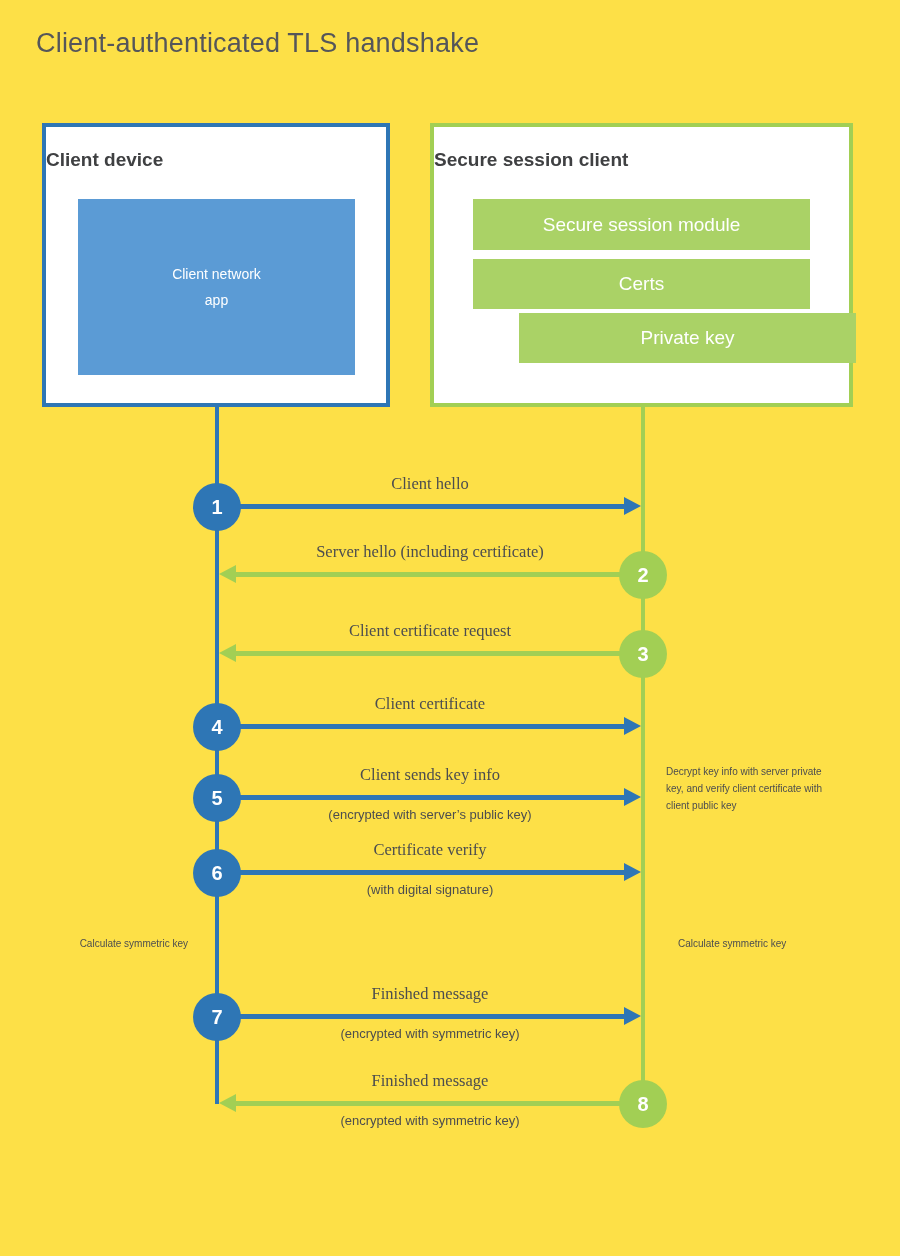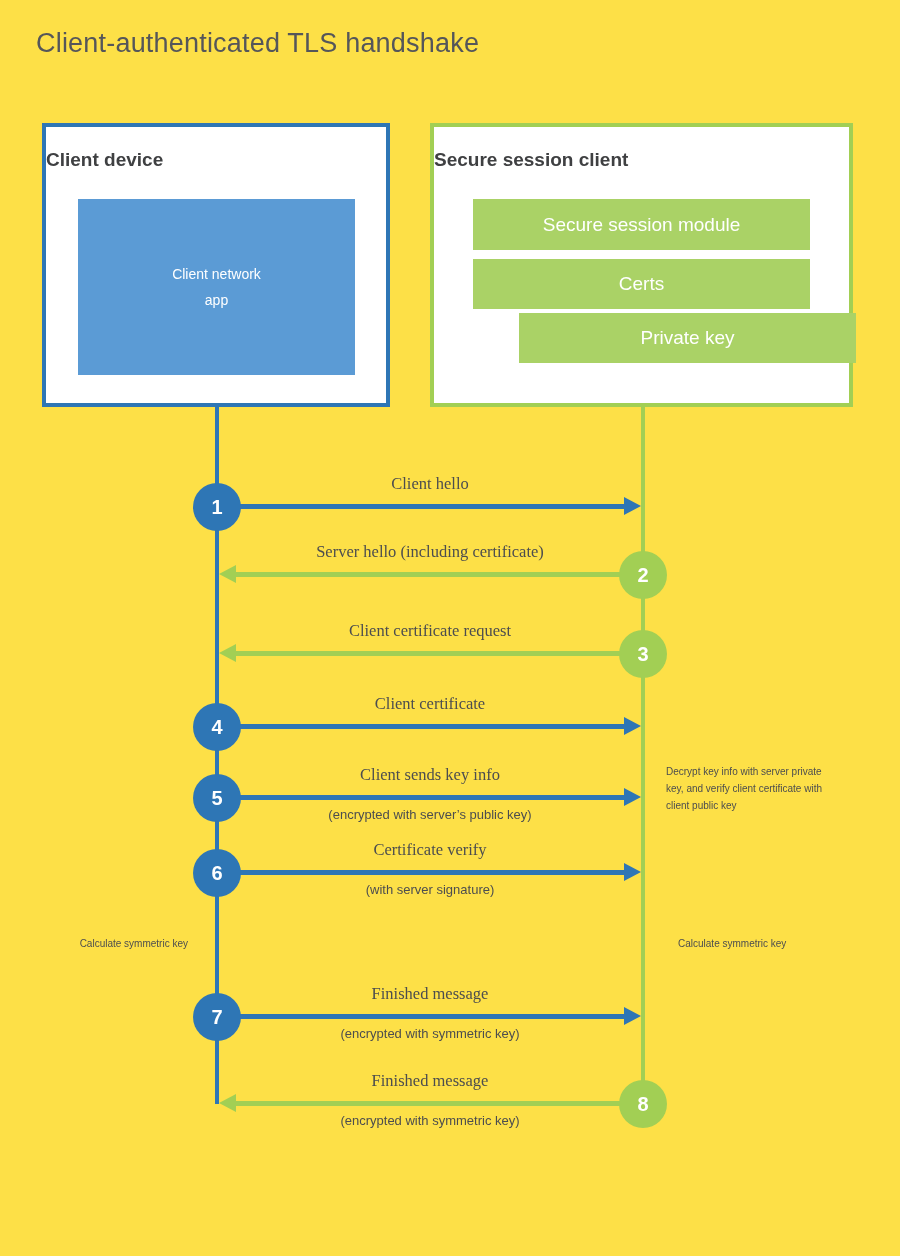--- a/index.html
+++ b/index.html
@@ -137,21 +137,21 @@
     <div class="asub">(encrypted with server’s public key)</div>
   </div>
 
   <div class="row r6 blue right">
     <div class="badge">
         <span>6</span>
       </div>
     <div class="aline"></div>
     <div class="ahead"></div>
     <div class="alabel">Certificate verify</div>
-    <div class="asub">(with server signature)</div>
+    <div class="asub">(with digital signature)</div>
   </div>
 
   <div class="row r7 blue right">
     <div class="badge">
         <span>7</span>
       </div>
     <div class="aline"></div>
     <div class="ahead"></div>
     <div class="alabel">Finished message</div>
     <div class="asub">(encrypted with symmetric key)</div>

